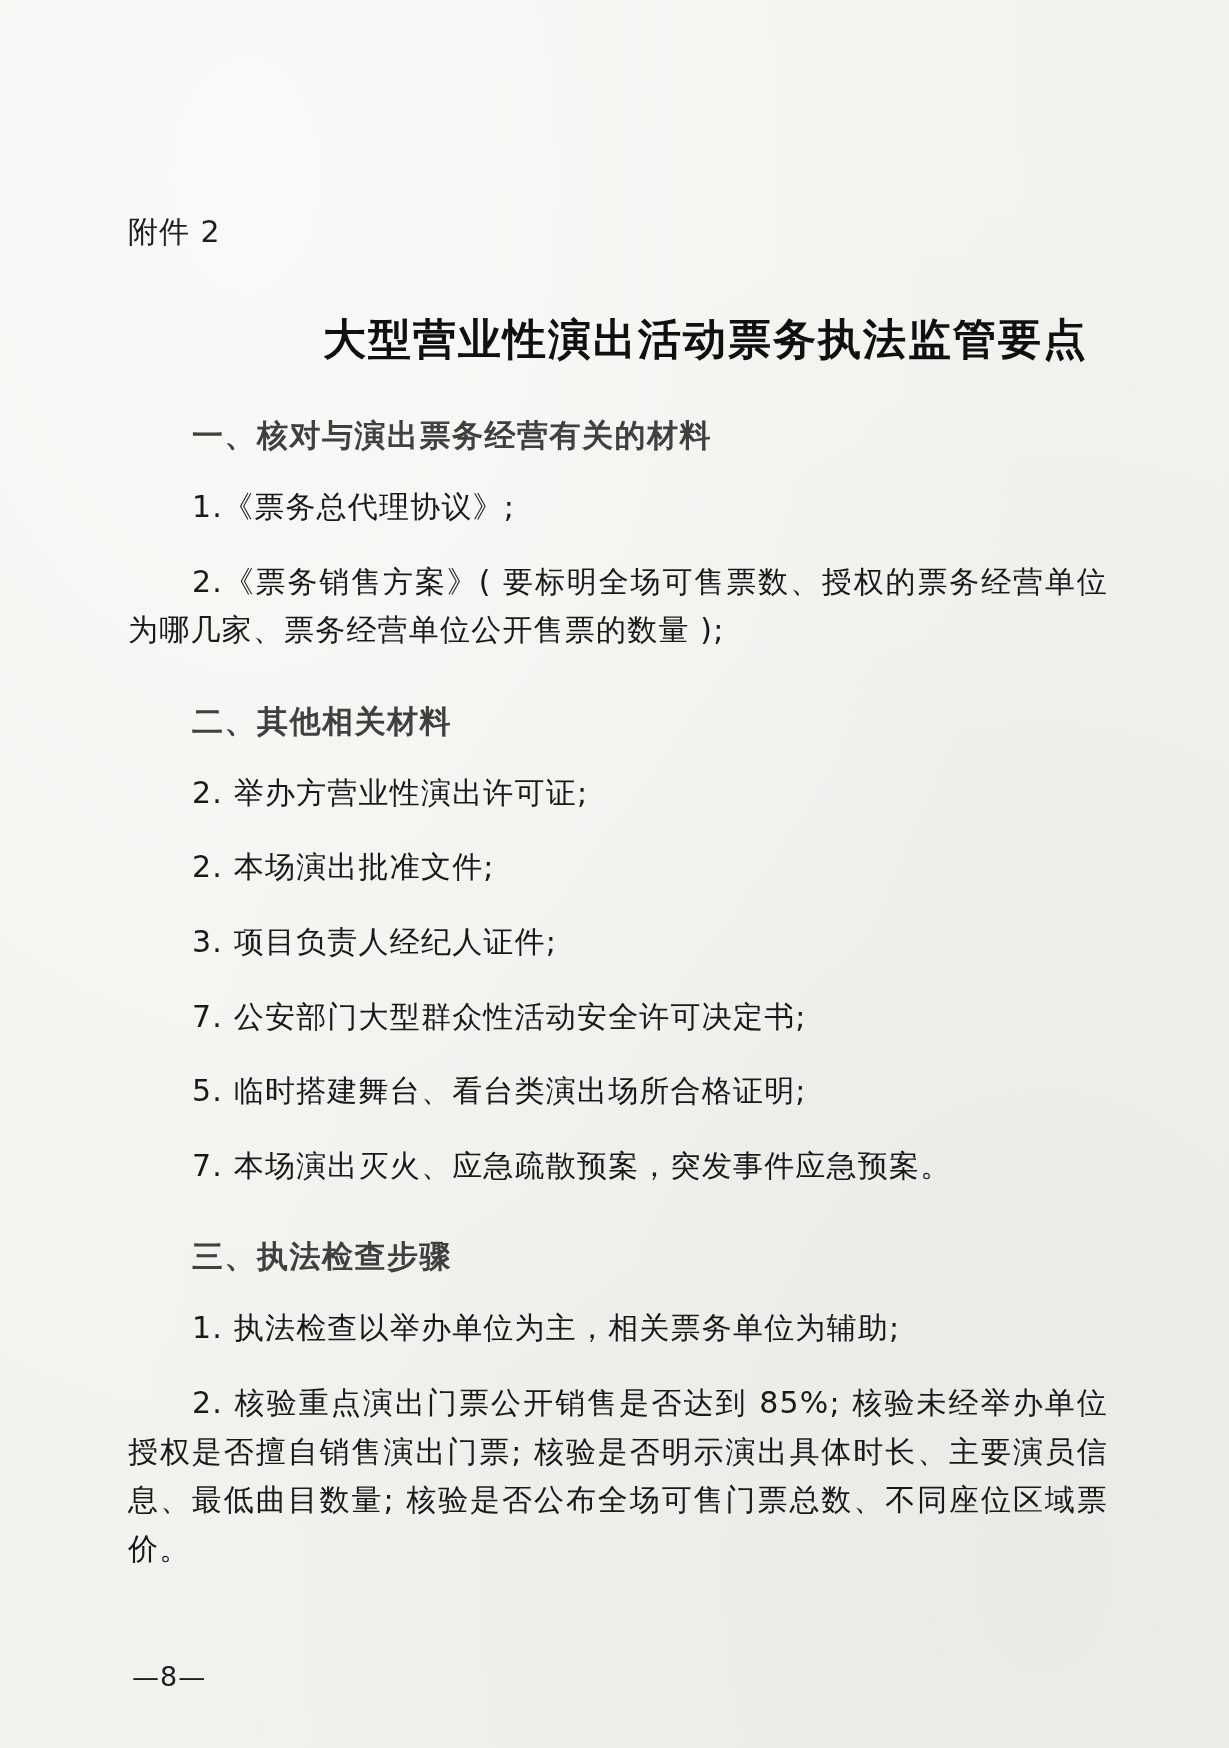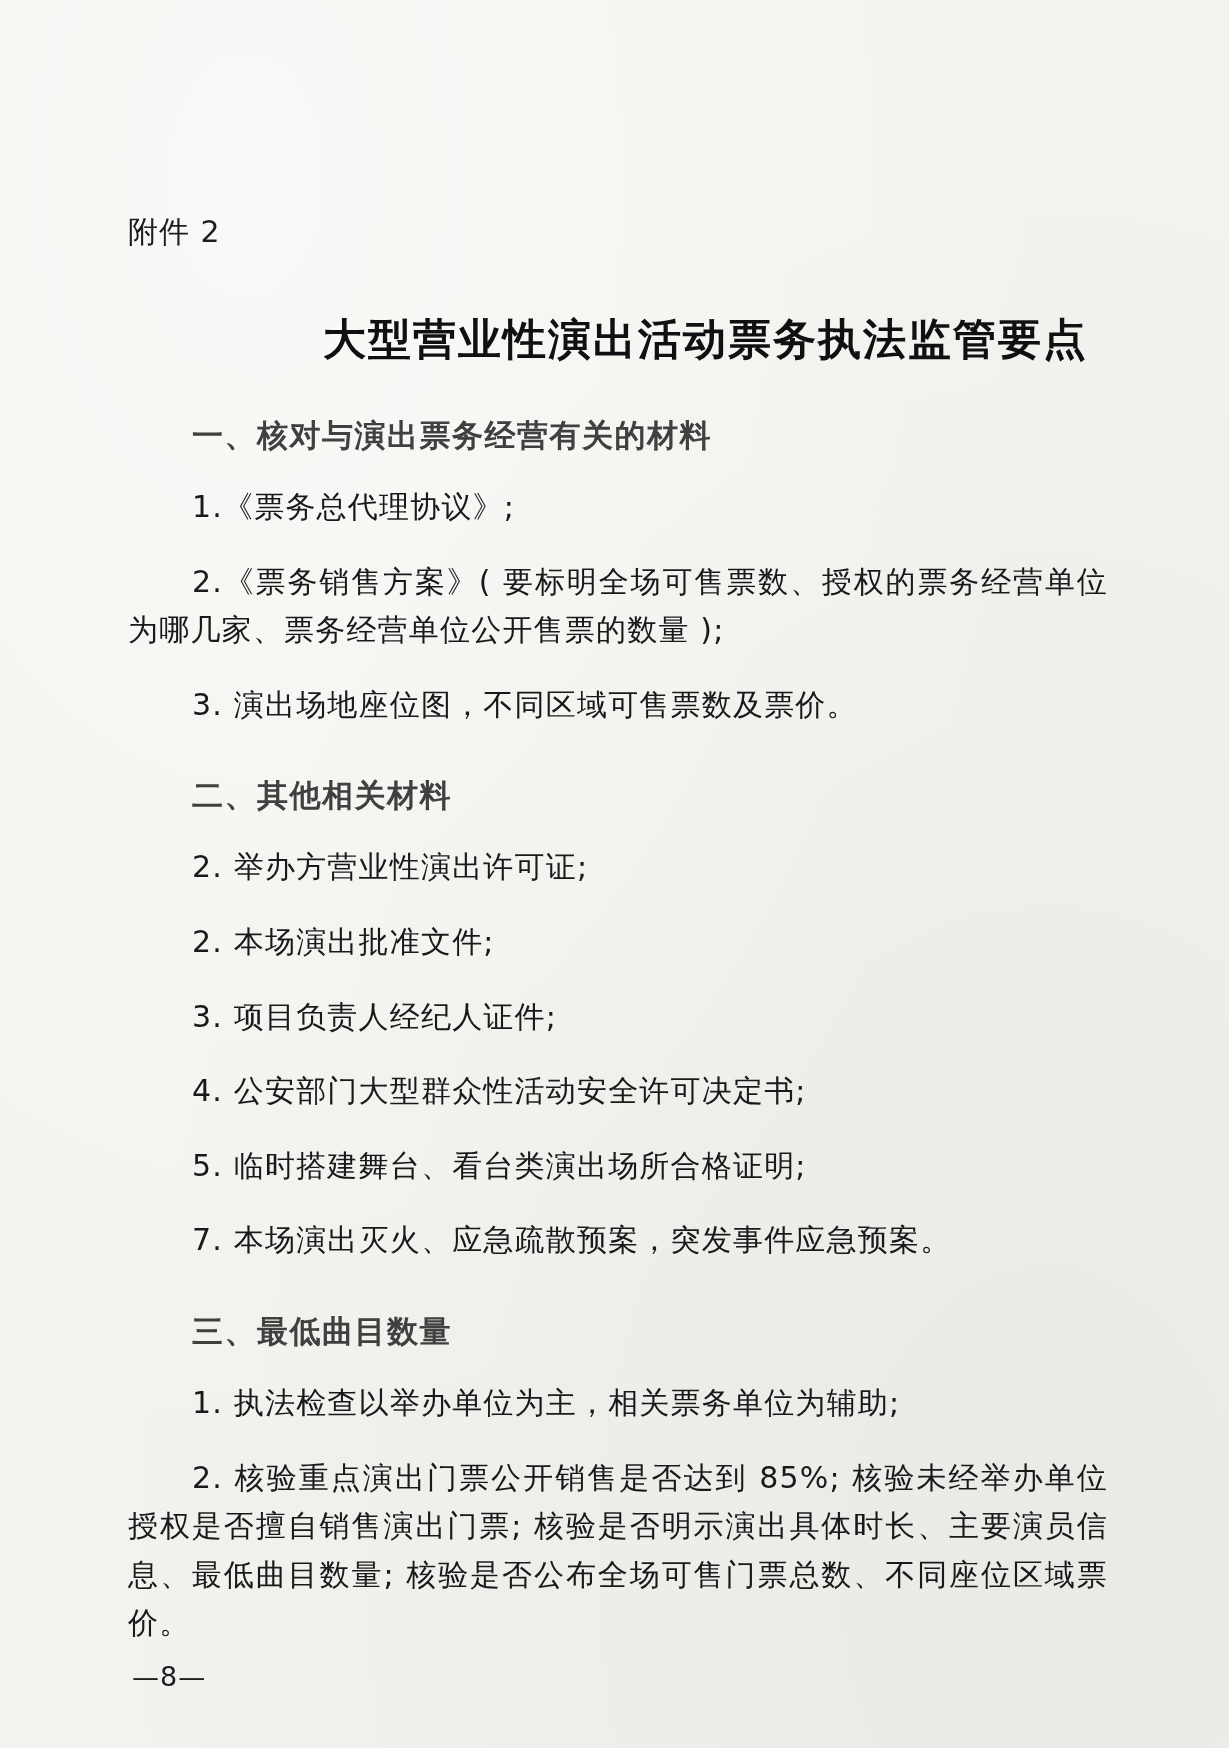--- a/index.html
+++ b/index.html
@@ -96,30 +96,29 @@
 <div class="page">
   <div class="content">
 
     <div class="attachment-label">附件 2</div>
 
     <div class="doc-title">大型营业性演出活动票务执法监管要点</div>
 
     <div class="section-heading">一、核对与演出票务经营有关的材料</div>
     <div class="para tight">1.《票务总代理协议》;</div>
     <div class="para tight flow">2.《票务销售方案》( 要标明全场可售票数、授权的票务经营单位为哪几家、票务经营单位公开售票的数量 );</div>
-    <div class="para tight">3. 演出场地座位图，不同区域可售票数及票价。</div>
 
     <div class="section-heading">二、其他相关材料</div>
     <div class="para tight">2. 举办方营业性演出许可证;</div>
     <div class="para tight">2. 本场演出批准文件;</div>
     <div class="para tight">3. 项目负责人经纪人证件;</div>
-    <div class="para tight">4. 公安部门大型群众性活动安全许可决定书;</div>
+    <div class="para tight">7. 公安部门大型群众性活动安全许可决定书;</div>
     <div class="para tight">5. 临时搭建舞台、看台类演出场所合格证明;</div>
     <div class="para tight">7. 本场演出灭火、应急疏散预案，突发事件应急预案。</div>
 
-    <div class="section-heading">三、最低曲目数量</div>
+    <div class="section-heading">三、执法检查步骤</div>
     <div class="para tight">1. 执法检查以举办单位为主，相关票务单位为辅助;</div>
     <div class="para tight flow">2. 核验重点演出门票公开销售是否达到 85%; 核验未经举办单位授权是否擅自销售演出门票; 核验是否明示演出具体时长、主要演员信息、最低曲目数量; 核验是否公布全场可售门票总数、不同座位区域票价。</div>
 
   </div>
 
   <div class="page-number">—8—</div>
 </div>
 
 </body></html>

